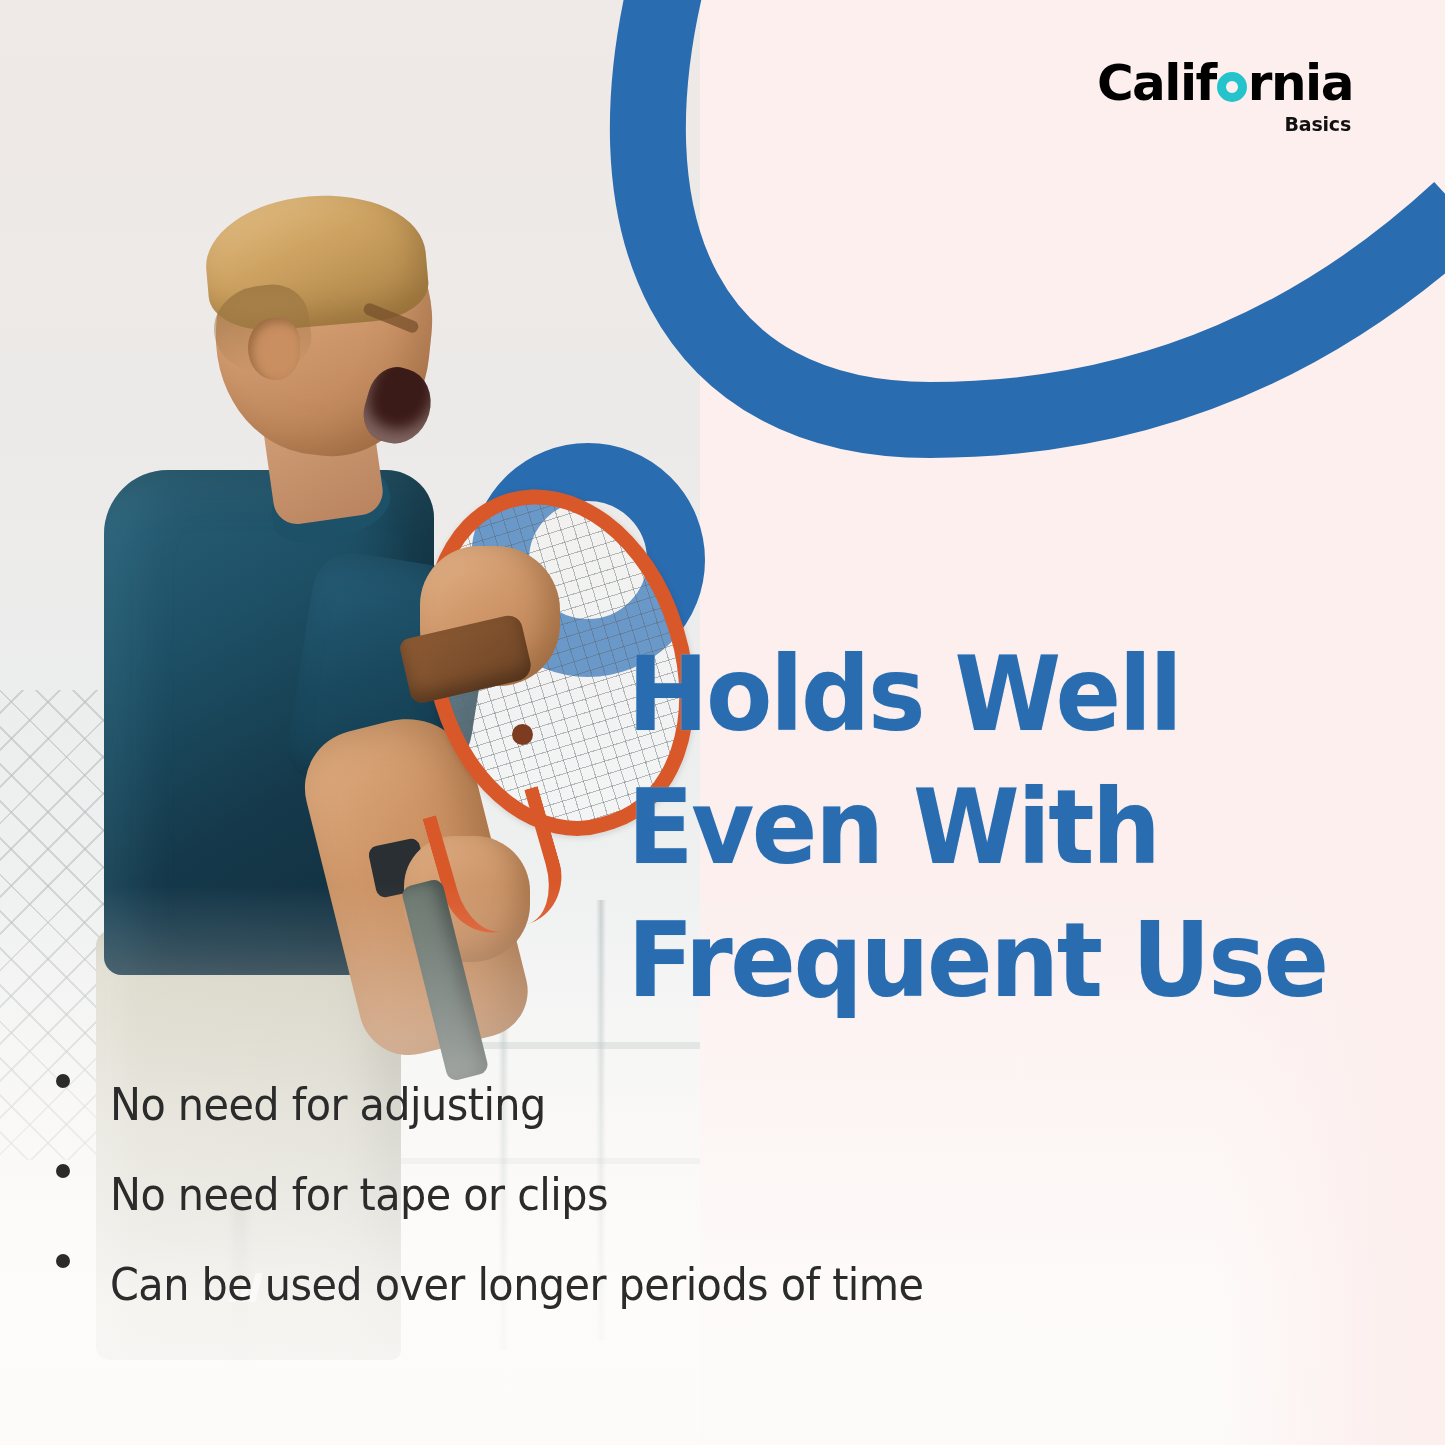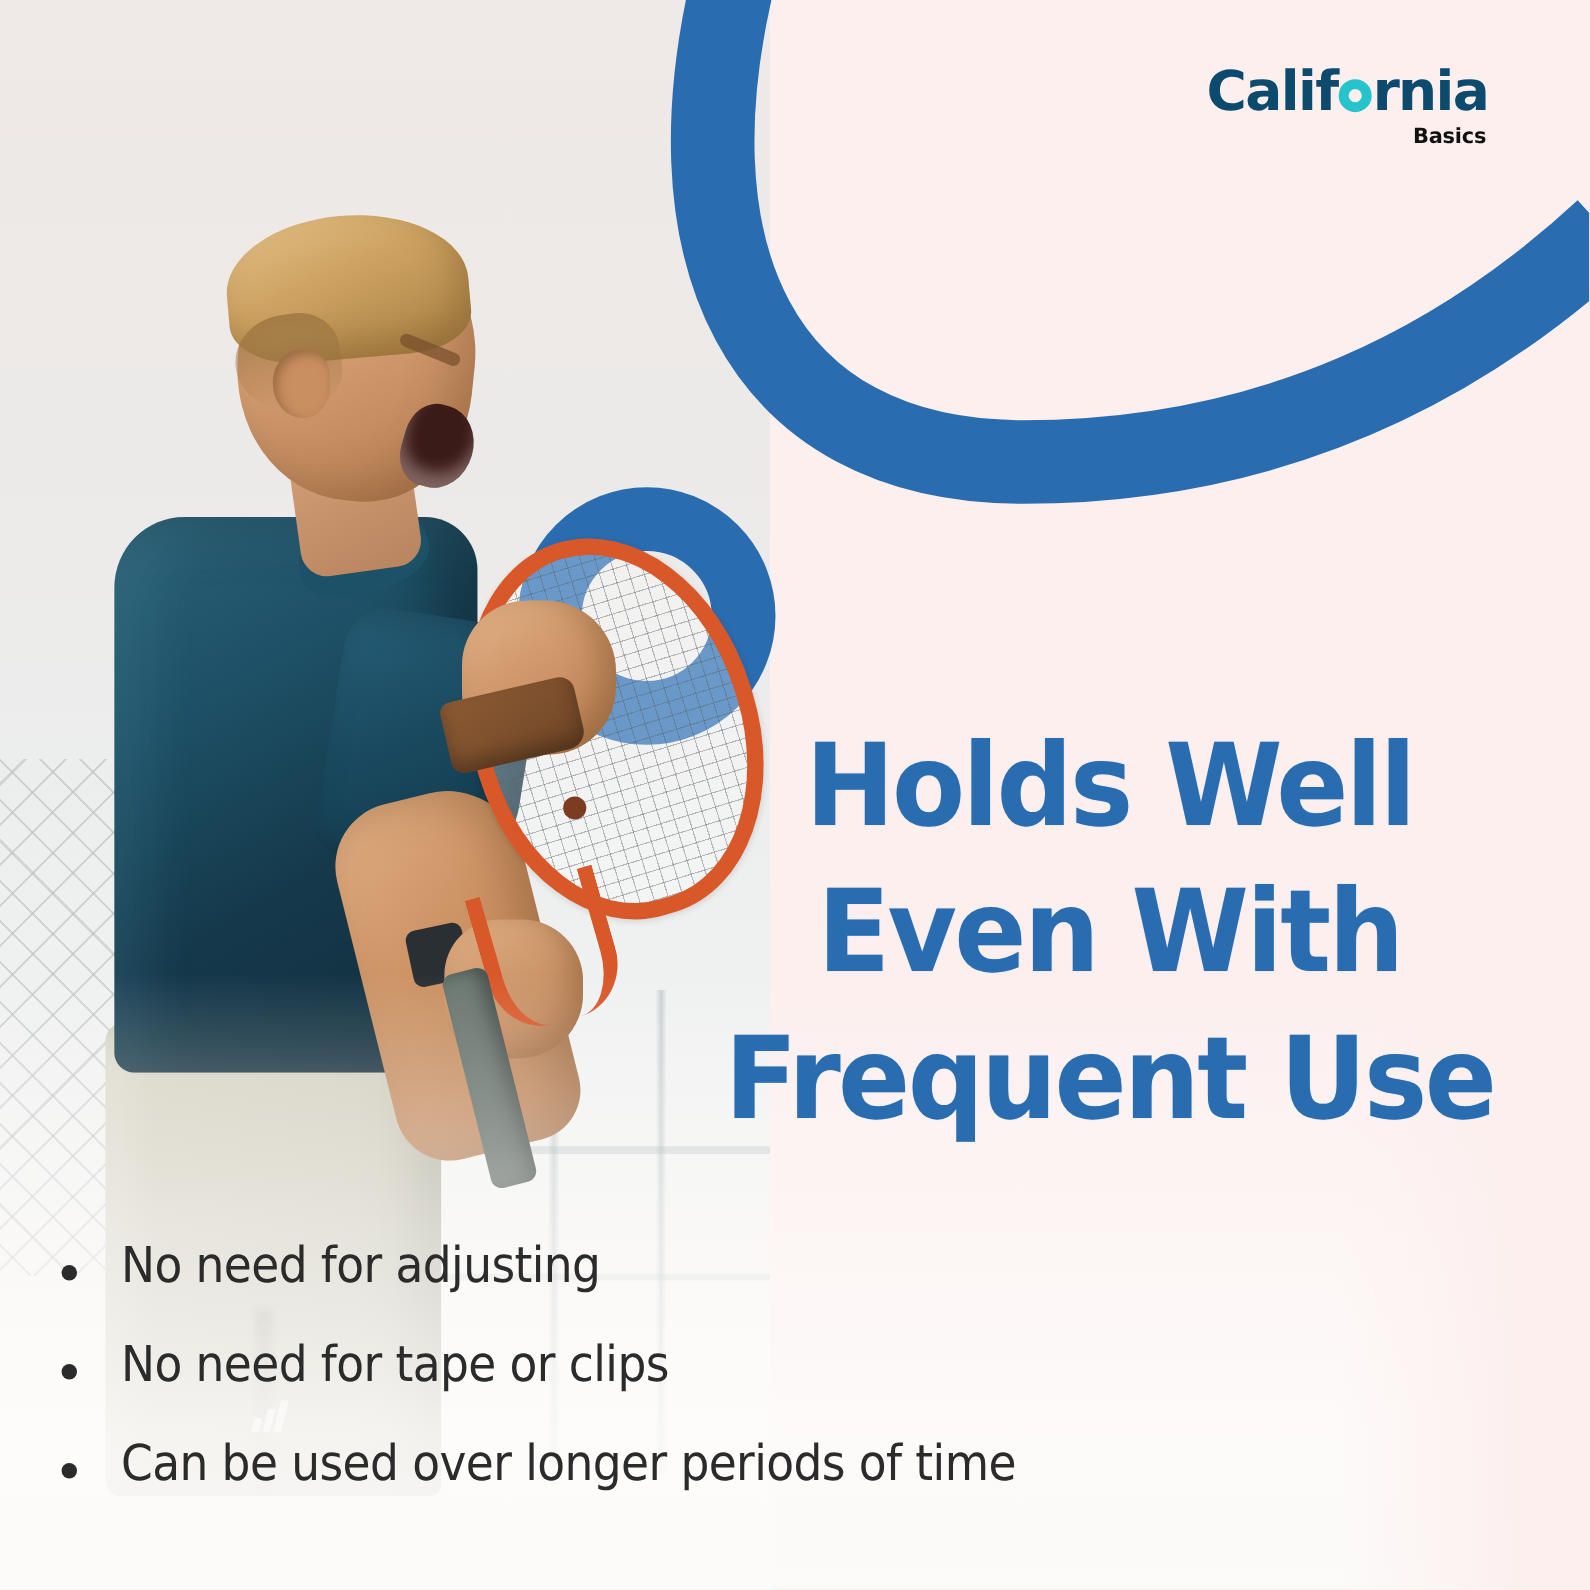--- a/index.html
+++ b/index.html
@@ -325,21 +325,21 @@
     top: 58px;
     text-align: right;
     line-height: 1;
     user-select: none;
   }
   .logo-word {
     font-family: "DejaVu Sans", sans-serif;
     font-weight: 700;
     font-size: 50px;
     letter-spacing: -1.5px;
-    color: #0c4a6e;
+    color: #000000;
     white-space: nowrap;
   }
   .logo-o {
     display: inline-block;
     width: 30px;
     height: 30px;
     border: 9px solid #25c3cc;
     border-radius: 50%;
     box-sizing: border-box;
     vertical-align: -2px;
@@ -352,23 +352,23 @@
     letter-spacing: -.2px;
     color: #111111;
     margin-top: 7px;
     margin-right: 2px;
   }
 
   
   .headline {
     position: absolute;
     right: 55px;
-    top: 648px;
+    top: 628px;
     width: 820px;
-    text-align: center;
+    text-align: left;
   }
   .headline .line {
     font-family: "DejaVu Sans", sans-serif;
     font-weight: 700;
     font-size: 104px;
     line-height: 1.28;
     letter-spacing: -2.5px;
     color: #2a6cb0;
     white-space: nowrap;
     transform: scaleX(.93);
@@ -378,21 +378,21 @@
 
   
   .bullets {
     position: absolute;
     left: 56px;
     top: 1082px;
     width: 1330px;
   }
   .bullet-row {
     display: flex;
-    align-items: flex-end;
+    align-items: flex-start;
     height: 90px;
   }
   .dot {
     width: 14px;
     height: 14px;
     border-radius: 50%;
     background: #2b2b2b;
     flex: 0 0 auto;
     position: relative;
     top: -8px;

